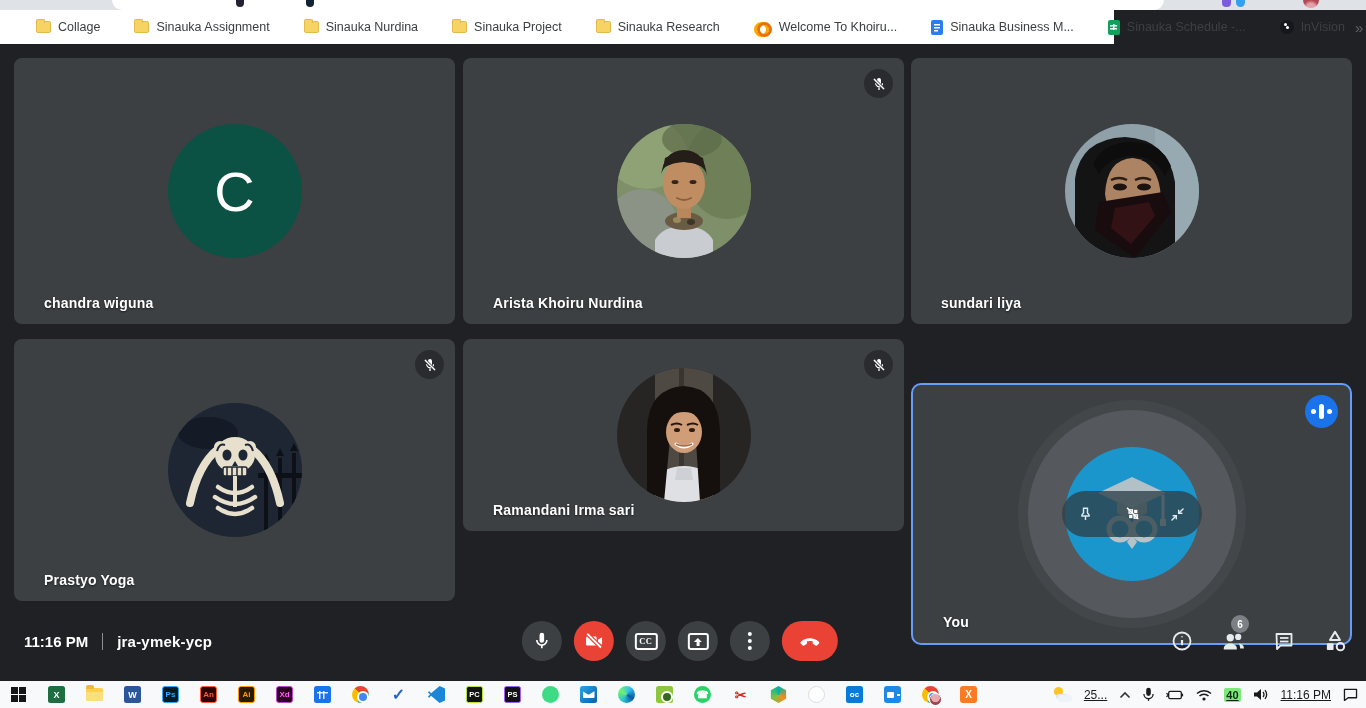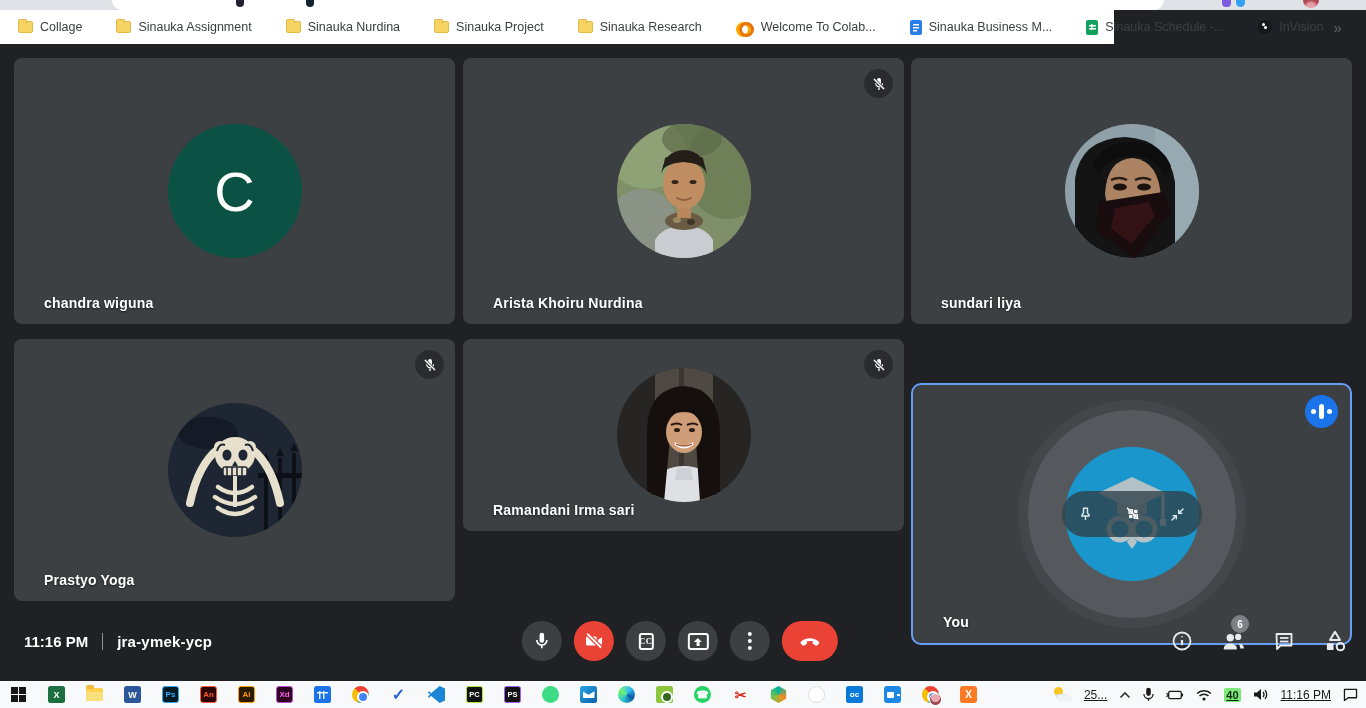--- a/index.html
+++ b/index.html
@@ -11,21 +11,21 @@
   .omnibox-partial { position:absolute; left:112px; top:-10px; width:1052px; height:20px;
                      background:#fff; border-radius:10px; }
   .ext-frag { position:absolute; top:0; height:7px; border-radius:0 0 4px 4px; }
   .frag-a { left:236px; width:8px; background:#223; }
   .frag-b { left:306px; width:8px; background:#123; }
   .frag-c { left:1222px; width:9px; background:#7b5ce0; }
   .frag-d { left:1236px; width:9px; background:#34a0f2; border-radius:0 0 5px 5px; }
   .frag-avatar { left:1303px; width:16px; height:8px; background:radial-gradient(circle at 50% 100%, #e6a0a8 0 40%, #b24a56 70%); border-radius:0 0 8px 8px; }
 
   .bookmarks-bar { position:absolute; left:0; top:10px; width:1114px; height:34px; background:#ffffff;
-                   display:flex; align-items:center; padding:0 2px; }
+                   display:flex; align-items:center; padding:0 20px; }
   .bm-items { display:flex; align-items:center; gap:34px; padding-left:16px; flex:1; }
   .bm-item { display:flex; align-items:center; gap:7px; cursor:pointer; white-space:nowrap; }
   .bm-label { font-size:12.5px; color:#3c4043; }
   .bm-folder { width:15px; height:12px; background:#f6d464; border:1px solid #e3ba45; border-radius:2px; position:relative; }
   .bm-folder::before { content:""; position:absolute; left:-1px; top:-3px; width:7px; height:3px;
                        background:#f6d464; border:1px solid #e3ba45; border-bottom:none; border-radius:2px 2px 0 0; }
   .ic-colab { width:18px; height:10px; position:relative; }
   .ic-colab::before, .ic-colab::after { content:""; position:absolute; top:0; width:9px; height:9px;
         border-radius:50%; border:3px solid #f9ab00; }
   .ic-colab::after { right:0; border-color:#e8710a; }
@@ -79,21 +79,21 @@
   .mb-left { position:absolute; left:24px; display:flex; align-items:center; gap:14px; color:#fff; }
   .mb-time { font-size:15px; font-weight:700; }
   .mb-sep { width:1px; height:17px; background:#8a8d91; }
   .mb-code { font-size:15px; font-weight:700; letter-spacing:.2px; }
   .mb-center { position:absolute; left:50%; transform:translateX(-51%); display:flex; align-items:center; gap:12px; }
   .cbtn { width:40px; height:40px; border-radius:50%; background:#3c4043; display:flex; align-items:center;
           justify-content:center; cursor:pointer; border:none; }
   .cbtn.red { background:#ea4335; }
   .hangup { width:56px; height:40px; border-radius:20px; background:#ea4335; display:flex; align-items:center;
             justify-content:center; cursor:pointer; border:none; }
-  .cc-box { width:15px; height:17px; border:2px solid #fff; border-radius:3px; color:#fff; font-size:8.5px;
+  .cc-box { width:23px; height:17px; border:2px solid #fff; border-radius:3px; color:#fff; font-size:8.5px;
             font-weight:700; display:flex; align-items:center; justify-content:center; letter-spacing:.5px;font-family:Liberation Serif, serif; }
   .present-box { width:21px; height:17px; border:2px solid #fff; border-radius:3px; position:relative; }
   .present-box::before { content:""; position:absolute; left:50%; top:3px; transform:translateX(-50%);
         border-left:4px solid transparent; border-right:4px solid transparent; border-bottom:4px solid #fff; }
   .present-box::after { content:""; position:absolute; left:50%; top:7px; transform:translateX(-50%); width:2.5px; height:4px; background:#fff; }
   .dots { display:flex; flex-direction:column; gap:3px; }
   .dots i { width:4px; height:4px; border-radius:50%; background:#fff; }
   .mb-right { position:absolute; right:18px; display:flex; align-items:center; gap:25px; }
   .rbtn { position:relative; width:26px; height:26px; display:flex; align-items:center; justify-content:center; cursor:pointer; }
   .badge { position:absolute; top:-13px; right:-3px; min-width:18px; height:18px; border-radius:50%;
@@ -198,21 +198,21 @@
     <div class="bm-item">
       <span class="bm-folder"></span>
       <span class="bm-label">Sinauka Project</span>
     </div>
     <div class="bm-item">
       <span class="bm-folder"></span>
       <span class="bm-label">Sinauka Research</span>
     </div>
     <div class="bm-item">
       <span class="ic-colab"></span>
-      <span class="bm-label">Welcome To Colab...</span>
+      <span class="bm-label">Welcome To Khoiru...</span>
     </div>
     <div class="bm-item">
       <span class="ic-docs"></span>
       <span class="bm-label">Sinauka Business M...</span>
     </div>
     <div class="bm-item">
       <span class="ic-sheets"></span>
       <span class="bm-label">Sinauka Schedule -...</span>
     </div>
     <div class="bm-item">

